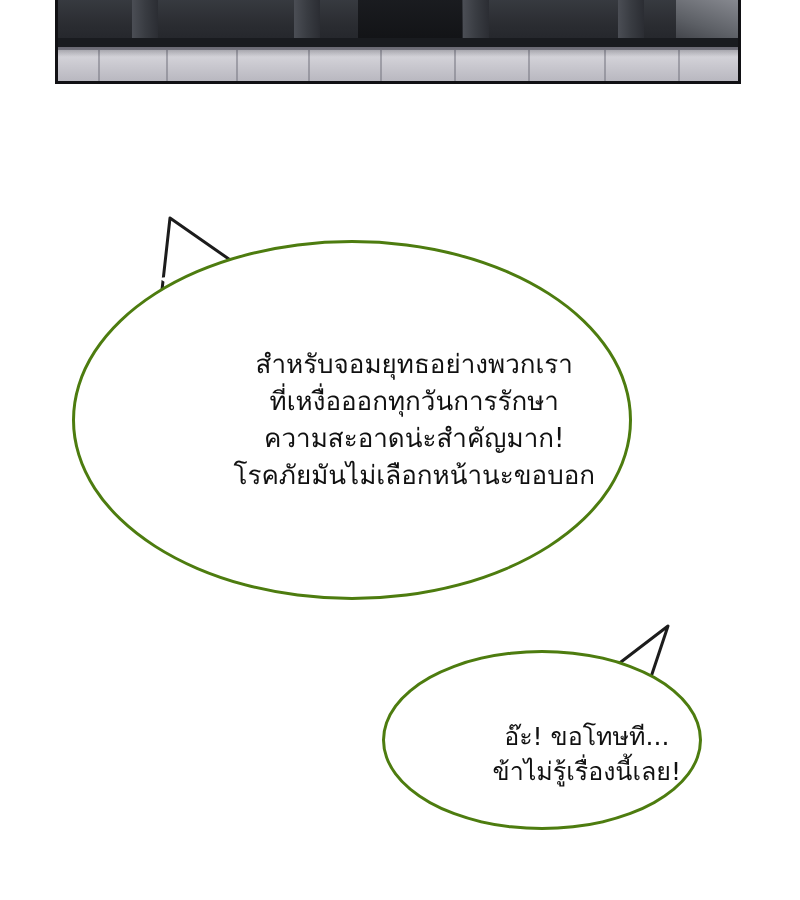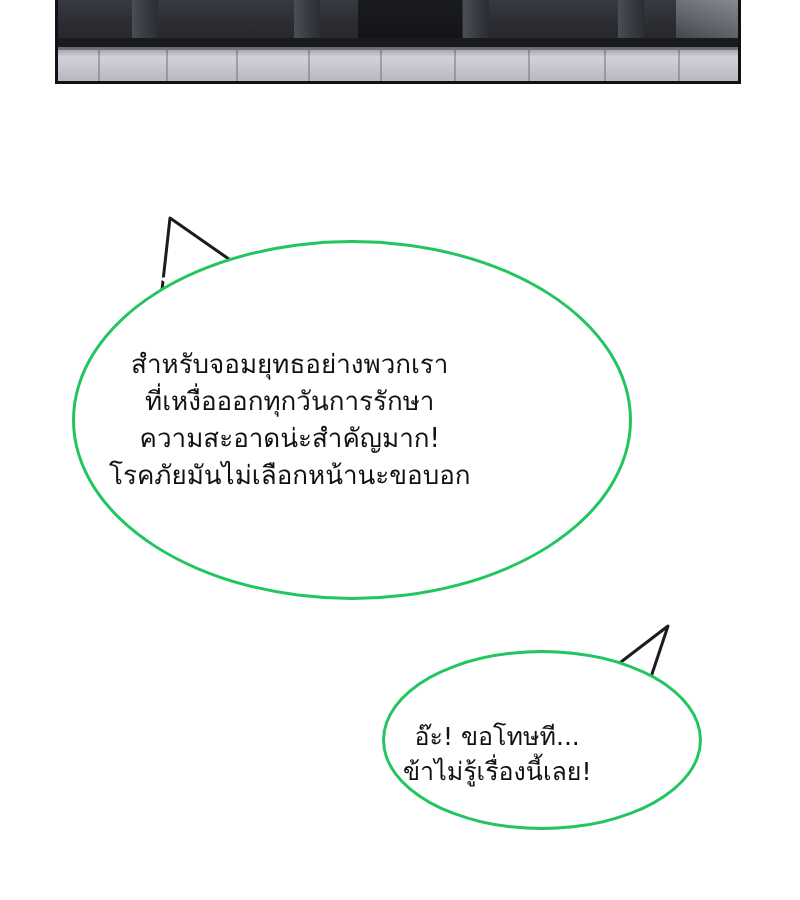--- a/index.html
+++ b/index.html
@@ -110,25 +110,25 @@
     width: 62px;
     height: 52px;
     background: linear-gradient(200deg, #8d8f96 0%, #5d6066 60%, #3a3c42 100%);
   }
 
   
   .balloon {
     position: absolute;
     box-sizing: border-box;
     background: #ffffff;
-    border: 3px solid #22c55e;
+    border: 3px solid #4d7c0f;
     border-radius: 50%;
     display: flex;
     align-items: center;
-    justify-content: flex-start;
+    justify-content: flex-end;
     text-align: center;
   }
   .balloon-text {
     color: #111111;
     line-height: 1.42;
     padding: 0 34px;
     white-space: pre-line;
     font-weight: 400;
   }
 

